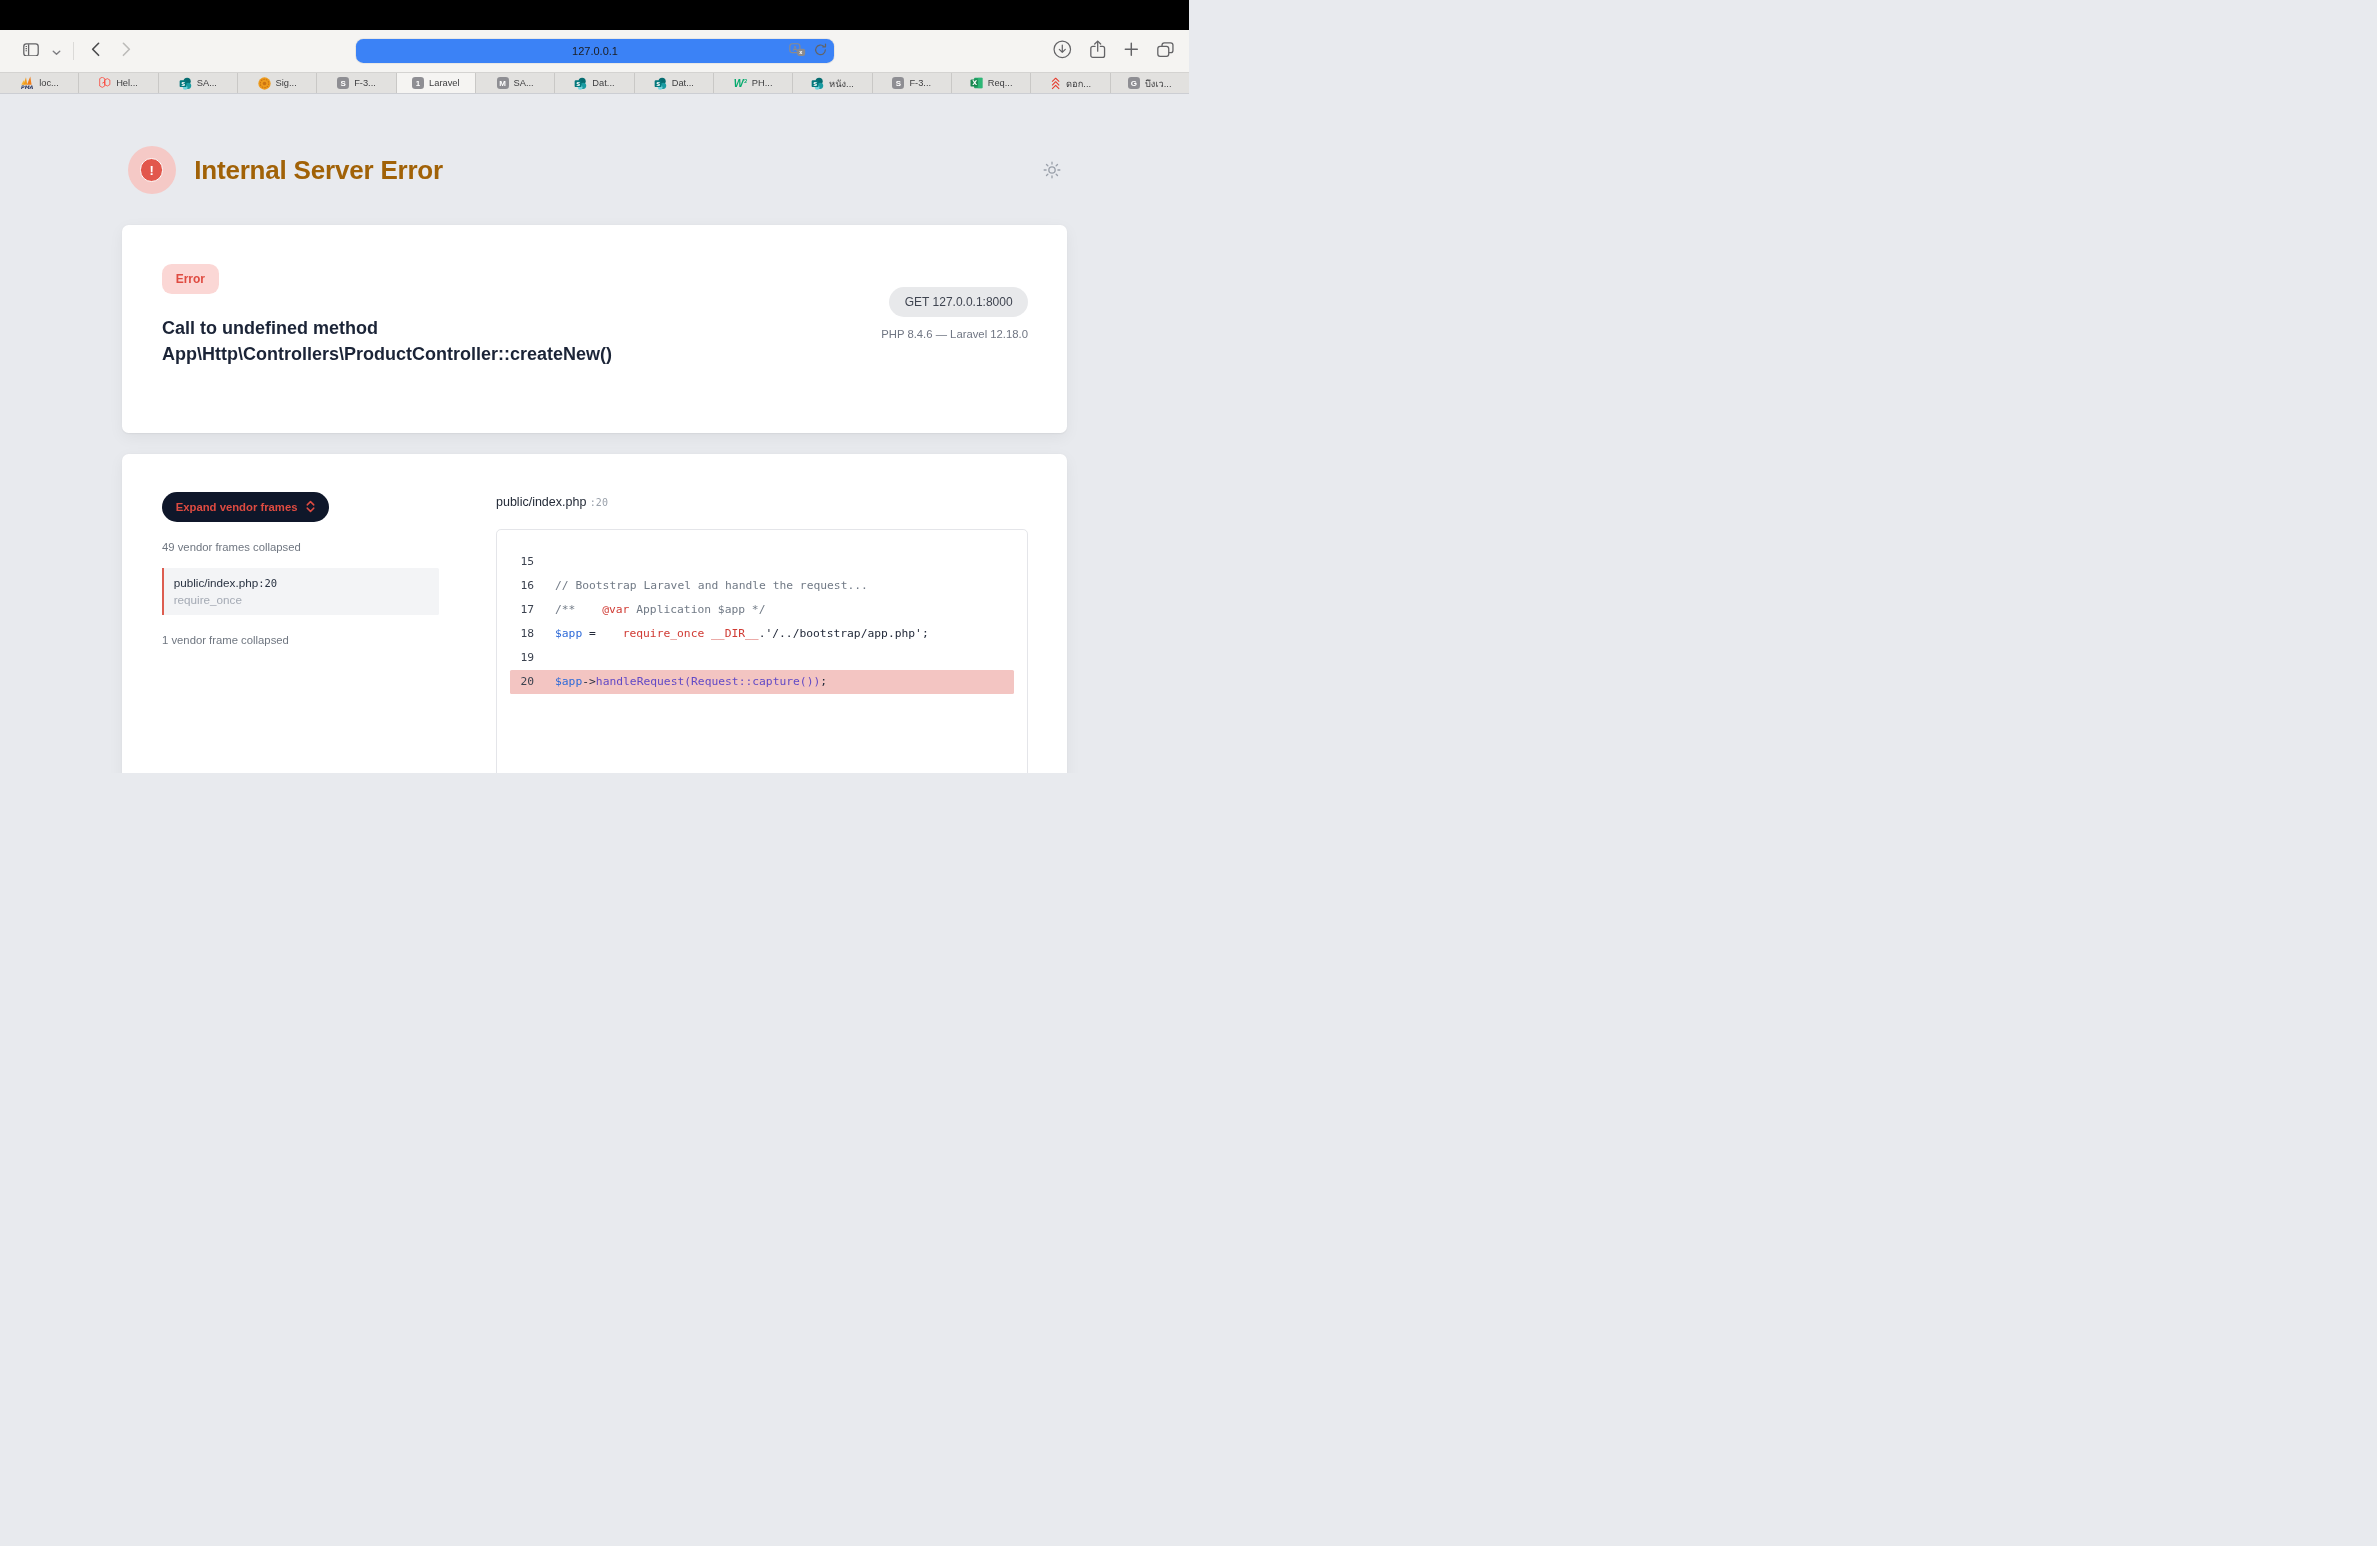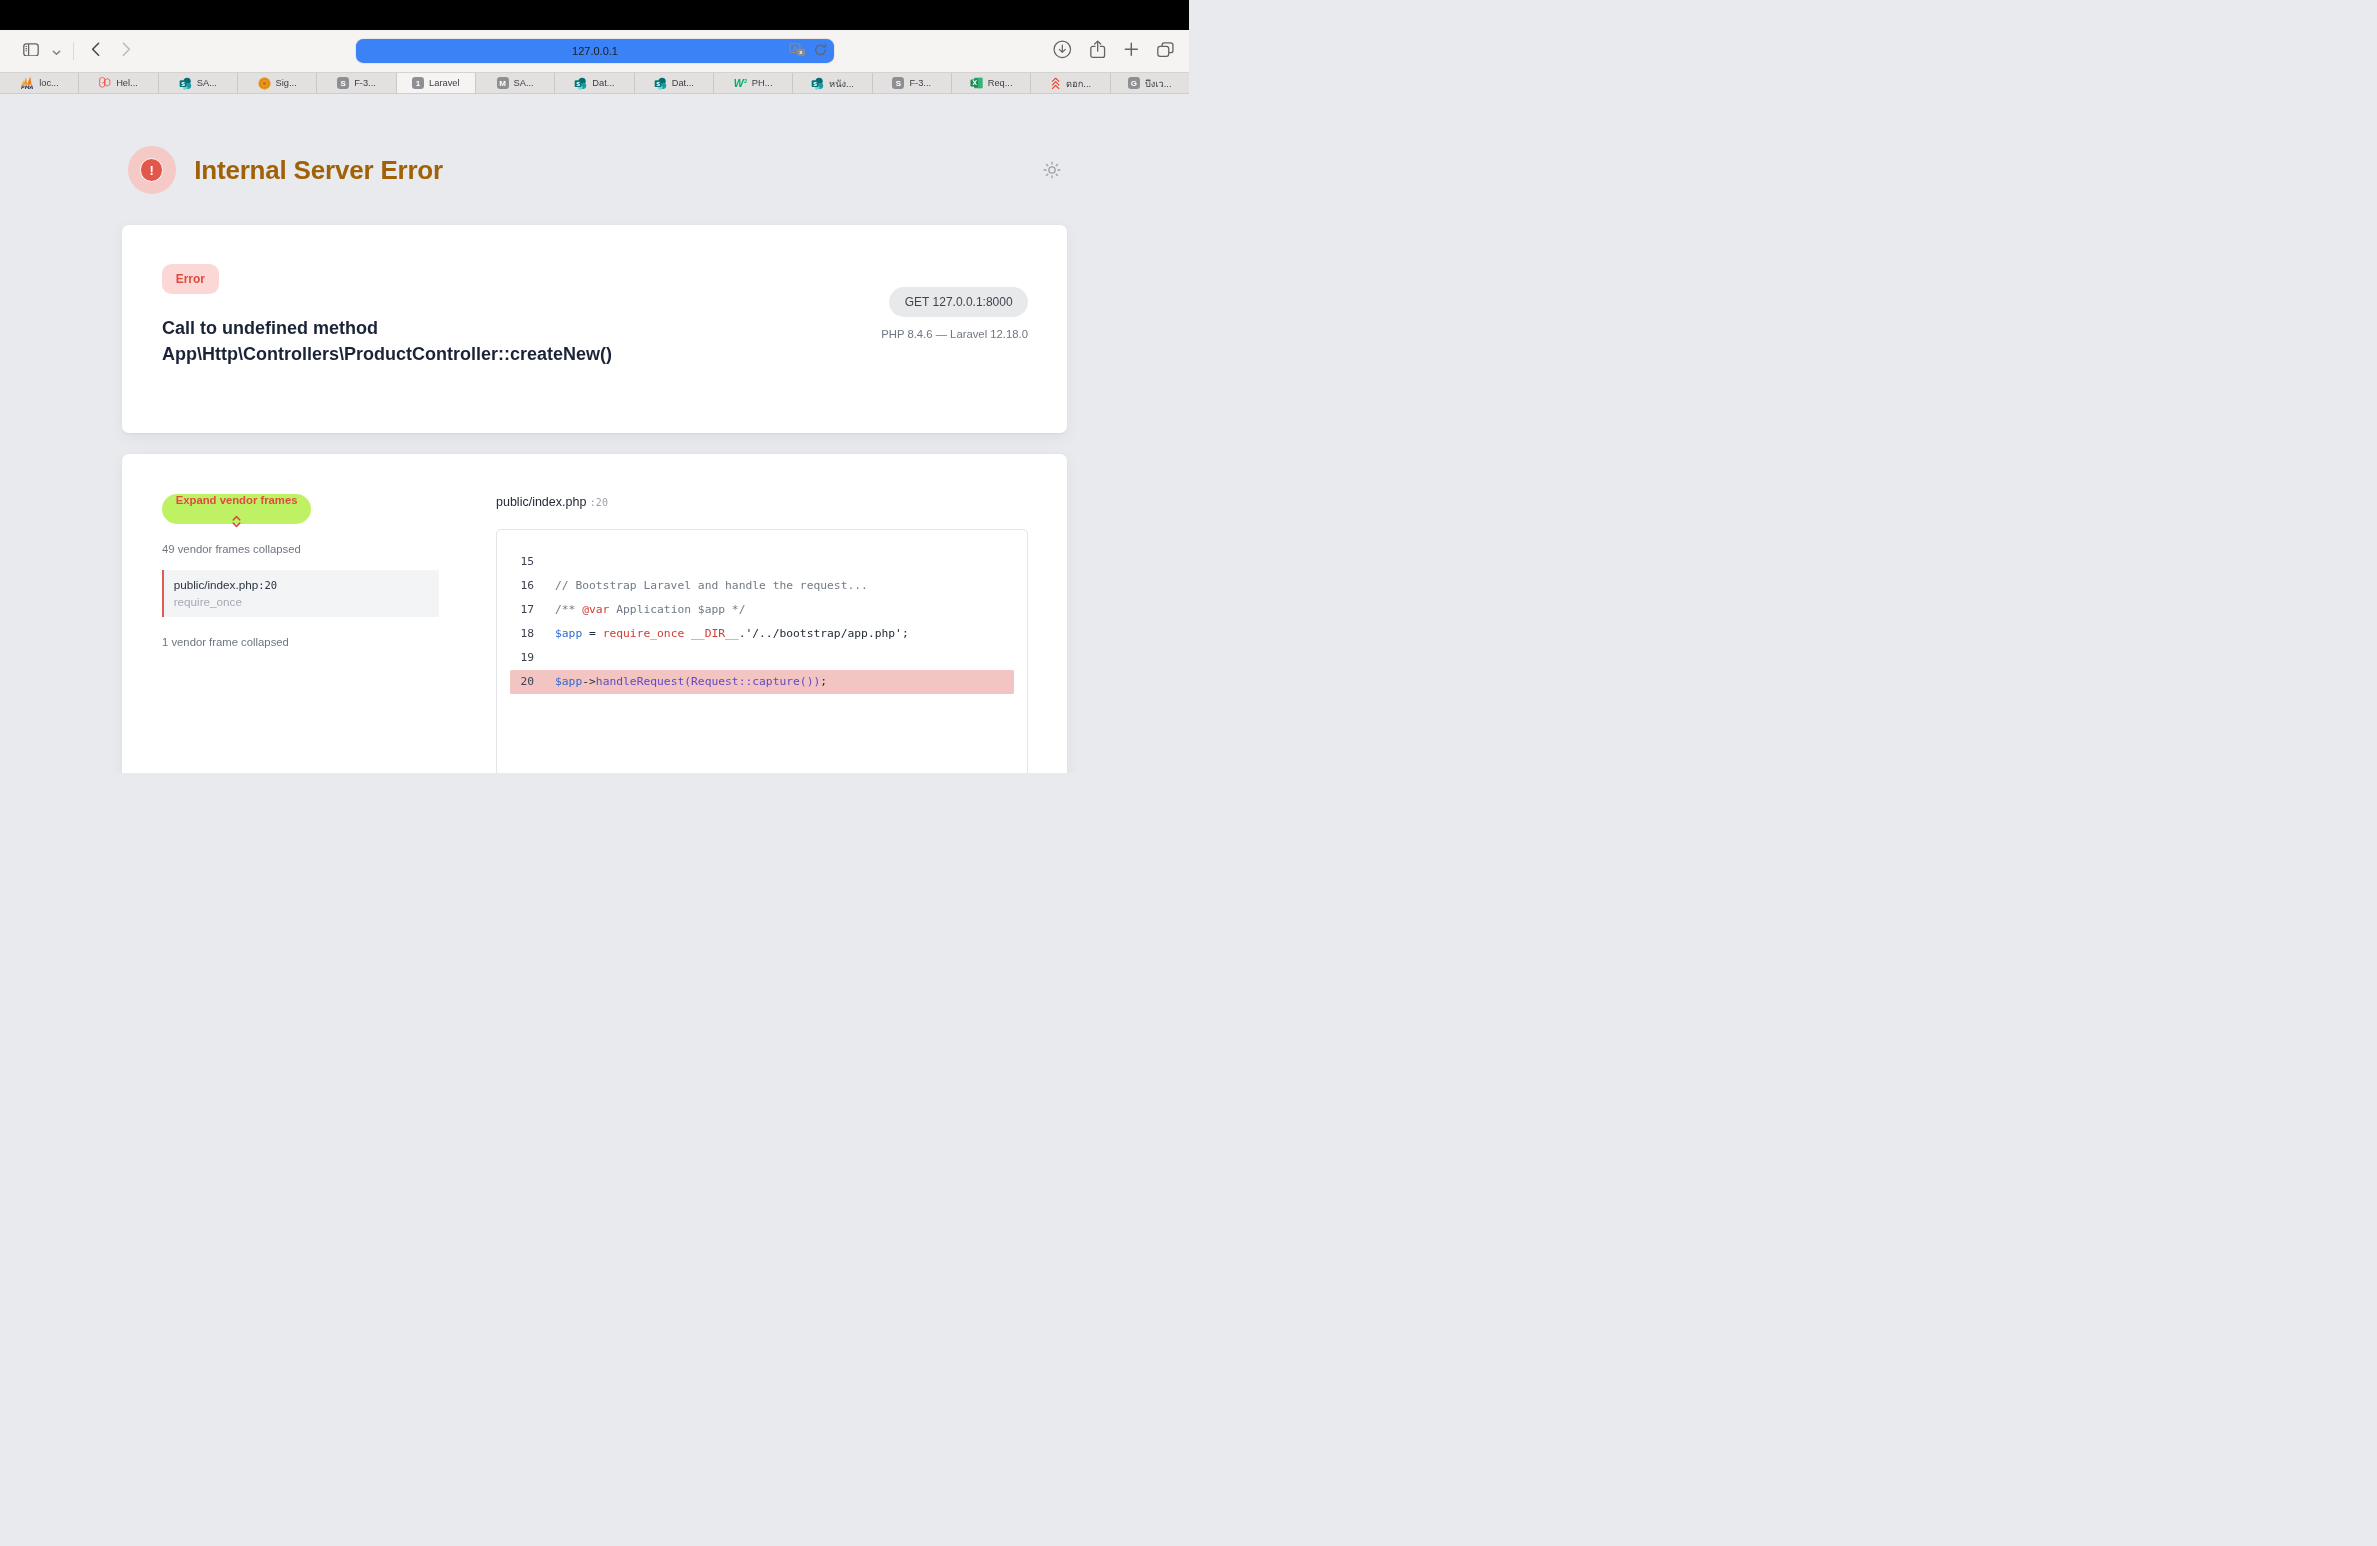--- a/index.html
+++ b/index.html
@@ -50,36 +50,36 @@
   .sun-btn { position:absolute; right:4.9px; top:66px; background:none; border:none; padding:0; }
   .card { background:#fff; border-radius:6.5px; box-shadow:0 0.8px 1.6px rgba(0,0,0,0.05), 0 4.9px 14.6px rgba(0,0,0,0.05); }
   .error-card { margin-top:31px; height:208px; position:relative; padding:39px 39px 0 40px; }
   .error-badge { display:inline-block; background:#fbd7d5; color:#df4b41; font-weight:600; font-size:12px; padding:8px 13.7px; border-radius:9.7px; }
   .right-meta { position:absolute; top:62px; right:39px; text-align:right; }
   .get-badge { display:inline-block; background:#e8e9eb; color:#3f4450; font-size:12px; padding:8px 15.4px; border-radius:16px; }
   .versions { margin-top:10.5px; color:#707683; font-size:11.3px; }
   .error-message { margin-top:21px; font-size:18px; line-height:26px; font-weight:bold; color:#1b2437; max-width:639px; }
   .stack-card { margin-top:21px; height:469px; padding:38px 39px 0 40px; display:flex; }
   .left-col { width:277px; flex:none; }
-  .expand-btn { display:inline-flex; align-items:center; gap:9px; background:#bef264; color:#df4b41; font-weight:600; font-size:11.3px; height:30px; padding:0 13.7px; border:none; border-radius:15.4px; font-family:inherit; cursor:default;flex-direction:column; }
+  .expand-btn { display:inline-flex; align-items:center; gap:9px; background:#0f172a; color:#df4b41; font-weight:600; font-size:11.3px; height:30px; padding:0 13.7px; border:none; border-radius:15.4px; font-family:inherit; cursor:default; }
   .collapsed-note { color:#6f7680; font-size:11.3px; margin-top:19.4px; }
   .frame-item { margin-top:14.6px; background:#f3f4f6; border-left:2.4px solid #dd5d50; border-radius:0 1.6px 1.6px 0; padding:8px 9.7px 9px 9.7px; }
   .frame-file { font-size:11.7px; color:#2a3342; }
   .frame-file .mono { font-family:"DejaVu Sans Mono", monospace; font-size:10.5px; }
   .frame-method { margin-top:4px; font-size:11.7px; color:#a4aab4; }
   .right-col { margin-left:57px; flex:1; }
   .code-header { font-size:12.5px; color:#242b38; margin-top:3.2px; }
   .code-header .mono { font-family:"DejaVu Sans Mono", monospace; font-size:10px; color:#9aa1ab; }
   .code-box { margin-top:19.4px; border:0.8px solid #e4e5e9; border-radius:4.9px; height:340px; padding-top:20px; background:#fff; }
   .crow { display:flex; height:24px; line-height:24px; margin:0 13px; font-family:"DejaVu Sans Mono", monospace; font-size:11.3px; }
   .crow.hl { background:#f3c5c2; border-radius:1.6px; }
   .ln { width:24px; text-align:right; color:#3c4350; flex:none; }
   .ctext { margin-left:21px; white-space:pre; }
   .tok-comment { color:#717a86; }
-  .tok-red { color:#d03b34; }
+  .tok-red { color:#d03b34;margin-left:20px; }
   .tok-blue { color:#2f6bd8; }
   .tok-purple { color:#6149c6; }
   .tok-plain { color:#232a3a; }
 </style>
 </head>
 <body>
 
 <div class="screen">
   <div class="menubar"></div>
 

